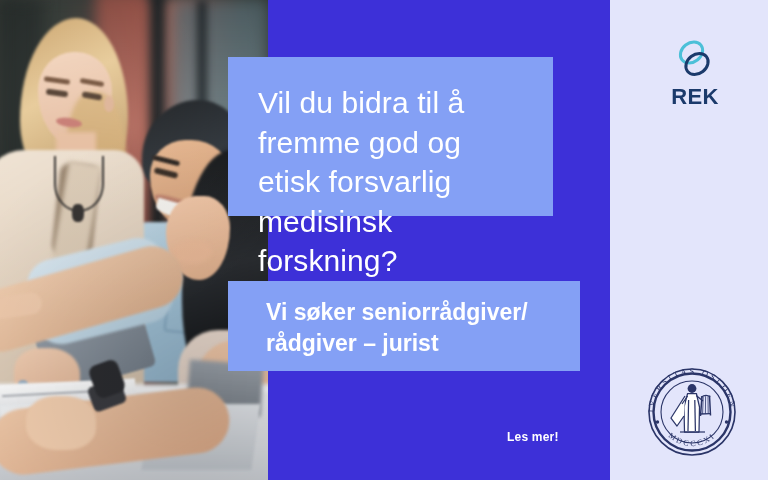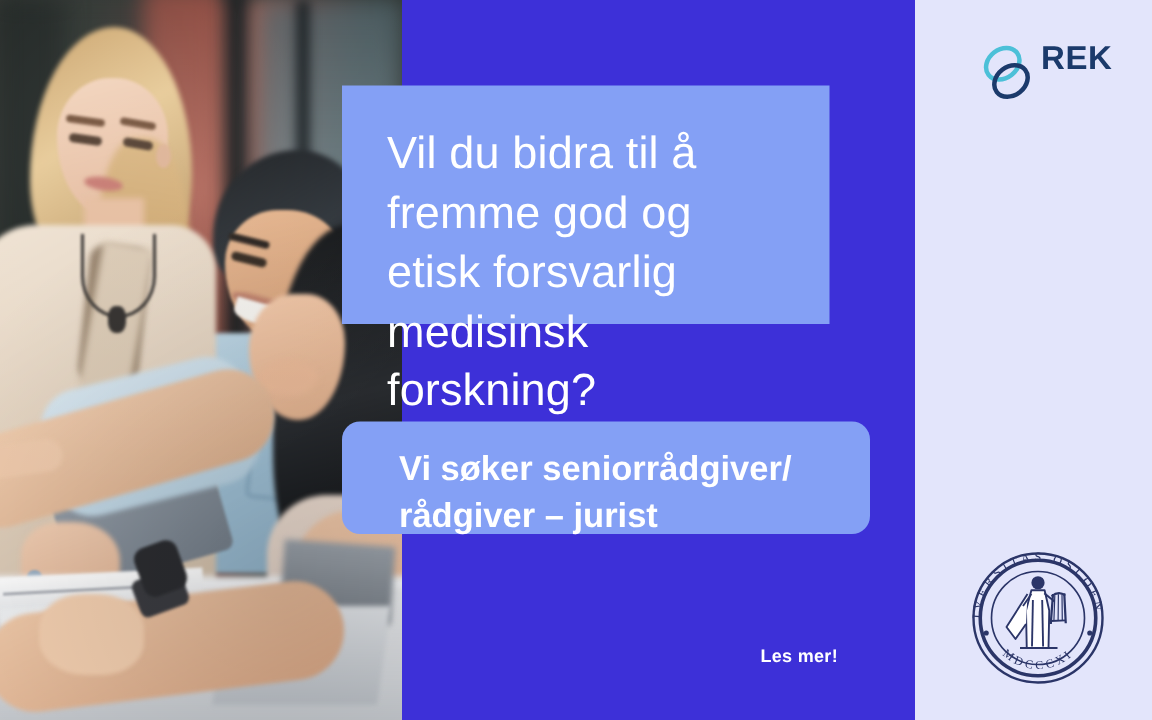--- a/index.html
+++ b/index.html
@@ -242,23 +242,22 @@
   #headline {
     margin: 0;
     font-size: 30px;
     line-height: 1.32;
     font-weight: 400;
     letter-spacing: .1px;
     color: #ffffff;
   }
   #role-box {
     left: 228px; top: 281px;
-    width: 352px; height: 75px;
+    width: 352px; height: 90px;
     padding: 16px 20px 0 38px;
-    border-radius: 12px;
   }
   #role {
     margin: 0;
     font-size: 23px;
     line-height: 1.33;
     font-weight: 700;
     color: #ffffff;
   }
 
   
@@ -267,24 +266,26 @@
     left: 507px; top: 430px;
     font-size: 12px;
     font-weight: 700;
     color: #ffffff;
     letter-spacing: .2px;
   }
 
   
   #rek-logo {
     position: absolute;
-    left: 652px; top: 28px;
+    left: 652px; top: 38px;
     width: 86px; height: 44px;
     display: flex;
+    align-items: center;
     gap: 2px;
+    flex-direction: column;
   }
   #rek-mark { flex: 0 0 auto; }
   #rek-word {
     font-size: 22px;
     font-weight: 700;
     color: #1b3a6b;
     letter-spacing: .4px;
     line-height: 1;
   }
 

